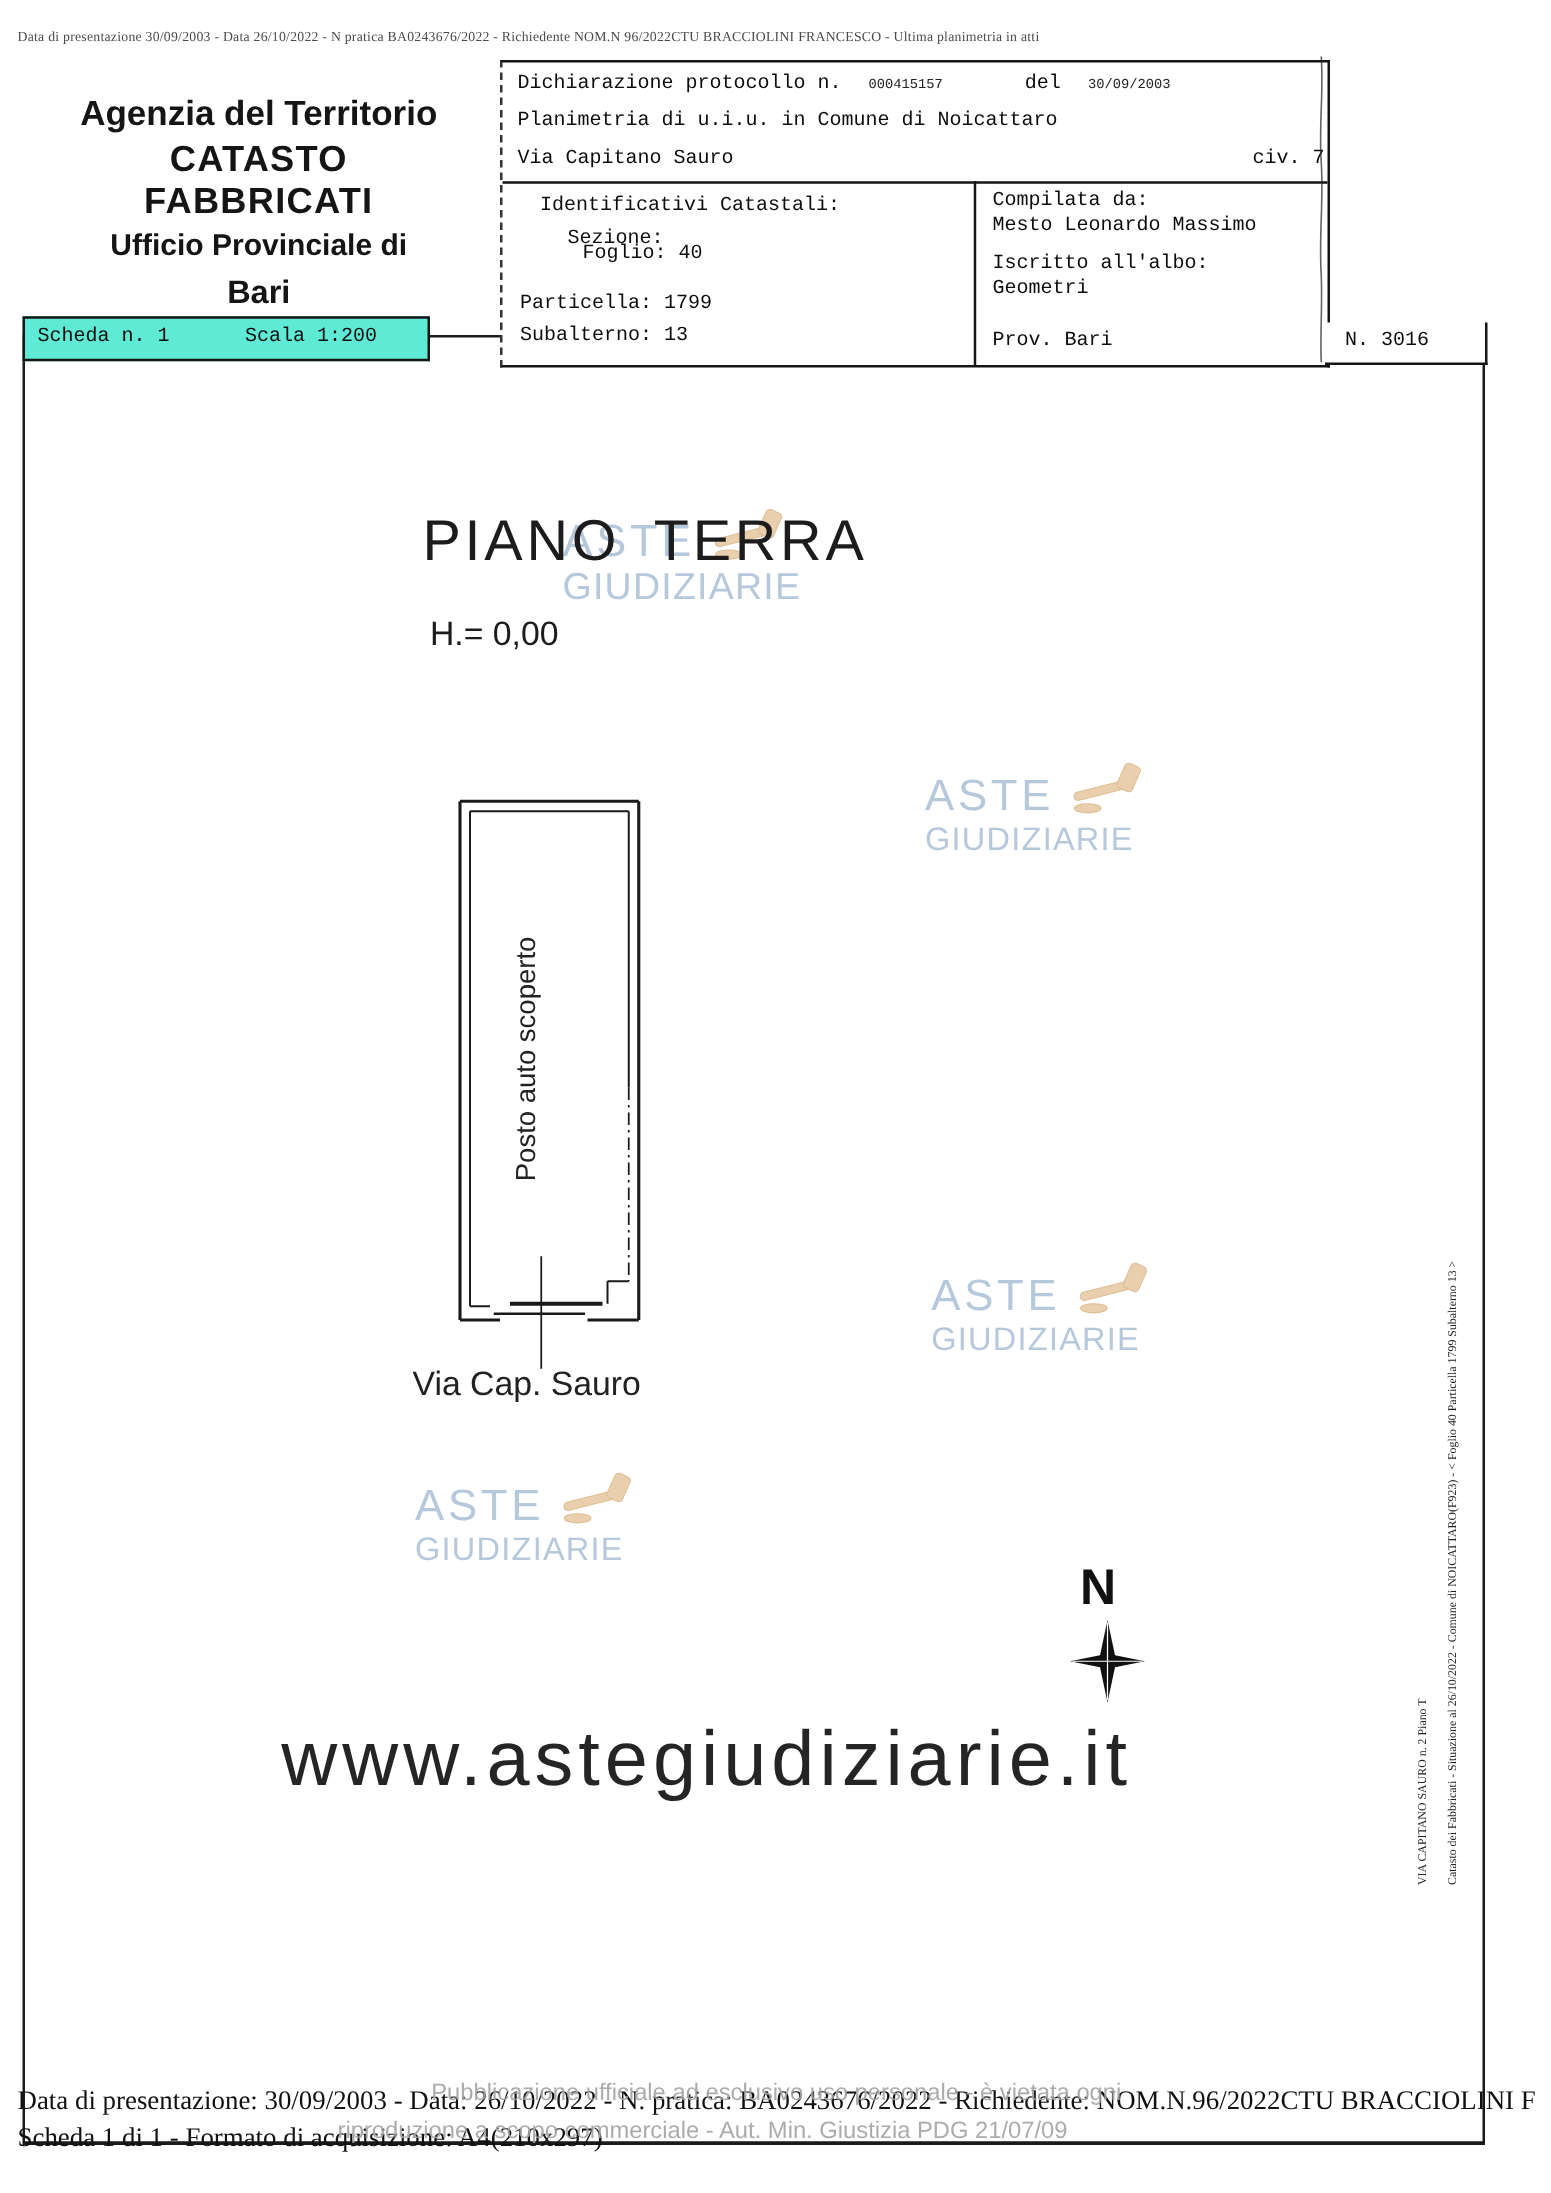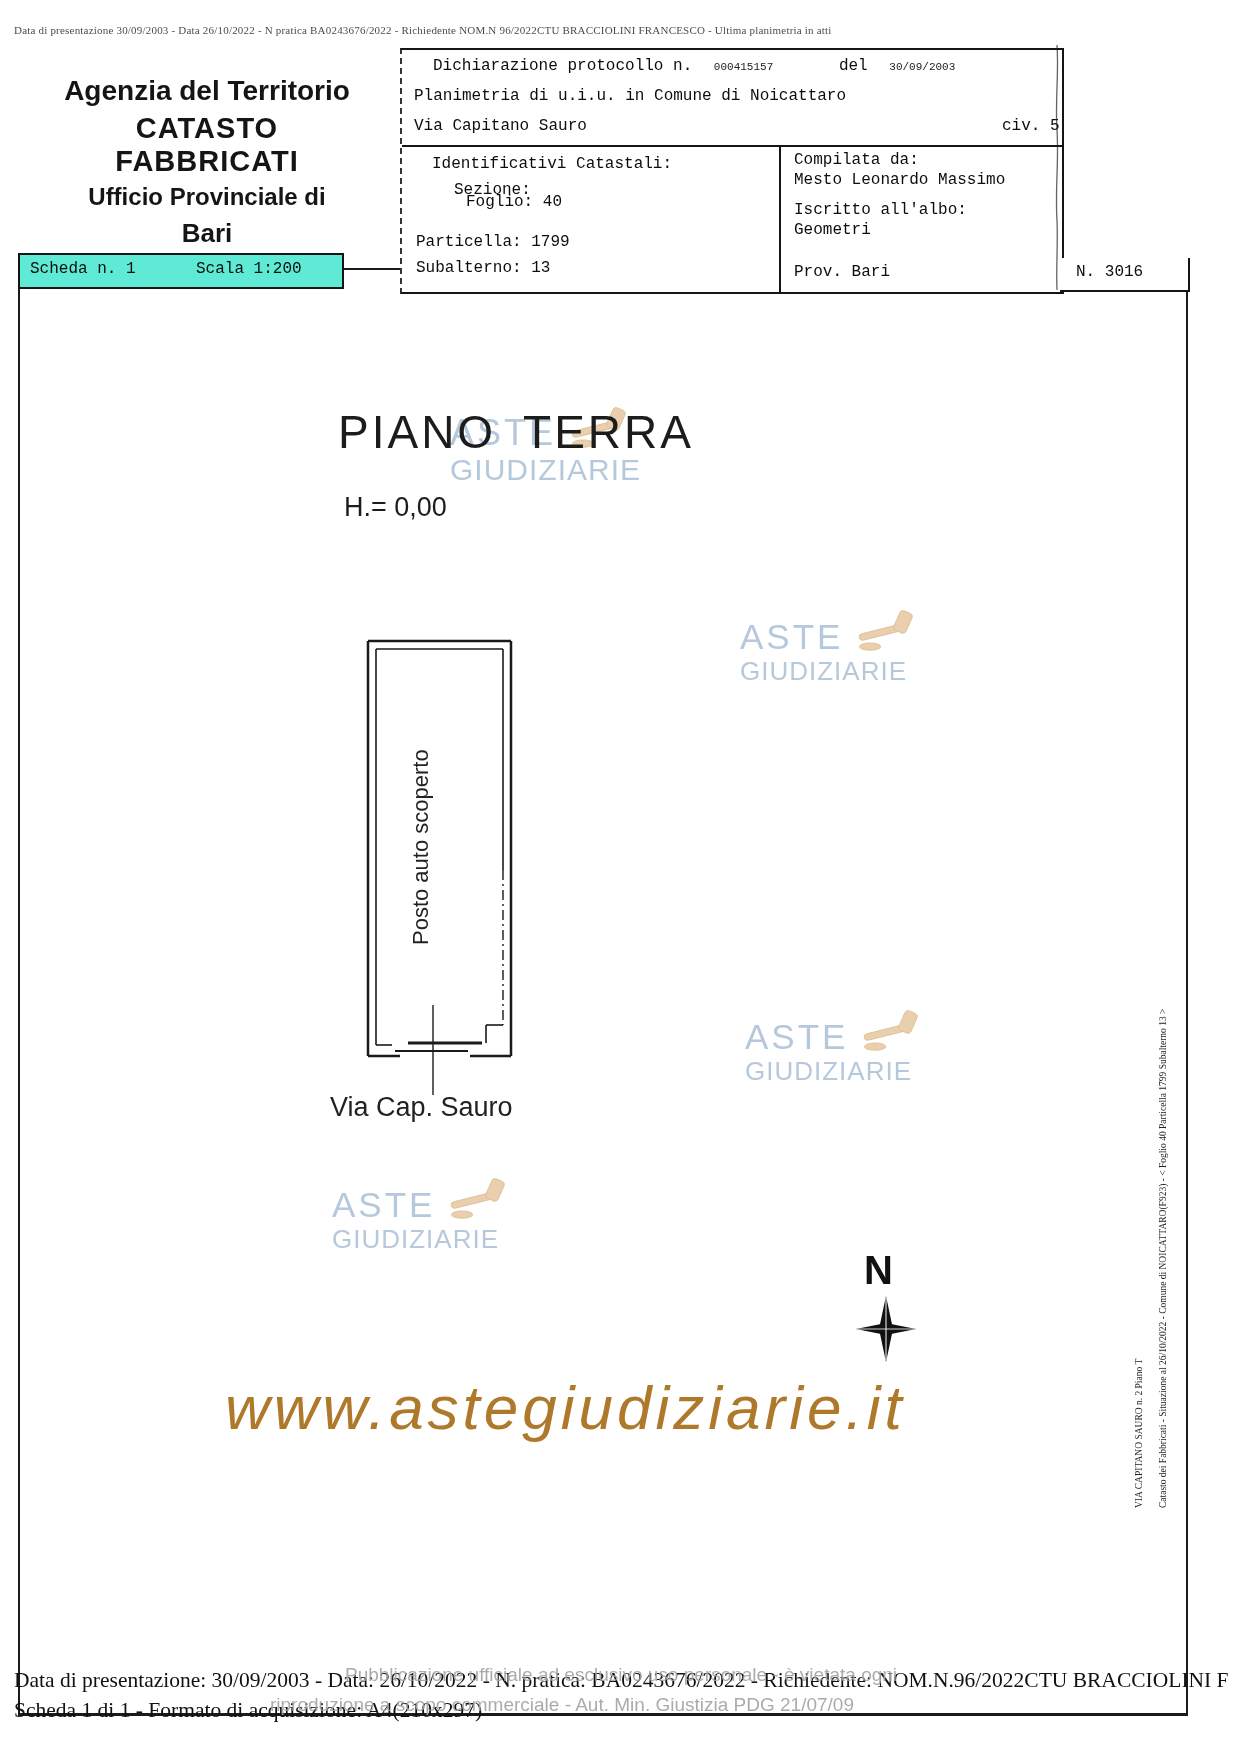--- a/index.html
+++ b/index.html
@@ -38,21 +38,21 @@
   .vialabel{font-size:27px;color:#222;}
   .roomlabel{font-size:22px;color:#222;transform:rotate(-90deg);transform-origin:0 0;white-space:nowrap;}
 
   .compassN{font-size:40px;font-weight:bold;color:#111;}
 
   
   .wm{color:#b6c8db;line-height:1.0;z-index:2;}
   .wm .row{display:flex;align-items:flex-end;gap:10px;}
   .wm .l1{letter-spacing:3px;}
   .wm .l2{letter-spacing:1px;margin-top:4px;}
-  .urlwm{font-size:62px;color:#a16207;opacity:.85;letter-spacing:4px;z-index:2;font-style:italic;}
+  .urlwm{font-size:62px;color:#000000;opacity:.85;letter-spacing:4px;z-index:2;}
 
   .sidetext{font-size:9.5px;color:#222;transform:rotate(-90deg);transform-origin:0 0;white-space:nowrap;
             font-family:"Liberation Serif",serif;}
 
   .footer-black{font-size:21.5px;color:#111;z-index:4;}
   .footer-gray{font-size:19px;color:#a3a3a3;opacity:.9;z-index:5;}
 </style>
 </head>
 <body>
 
@@ -75,29 +75,29 @@
           <rect x="6" y="26" width="52" height="8" rx="4" transform="rotate(-14 32 30)"></rect>
           <rect x="52" y="4" width="16" height="26" rx="4" transform="rotate(24 60 17)"></rect>
           <ellipse cx="20" cy="47" rx="13" ry="4.5"></ellipse>
         </g>
       </svg>
     </div>
     <div class="l2" style="font-size:38px;">GIUDIZIARIE</div>
   </div>
 
   <div class="abs hbox" style="left:400px;top:48px;">
-    <div class="abs mono nowrap" style="left:12px;top:6px;margin-left:19px;">
+    <div class="abs mono nowrap" style="left:12px;top:6px;">
       <span>Dichiarazione protocollo n.</span>
       <span class="small-num" style="margin-left:12px;">000415157</span>
       <span style="margin-left:56px;">del</span>
       <span class="small-num" style="margin-left:12px;">30/09/2003</span>
     </div>
     <div class="abs mono nowrap" style="left:12px;top:36px;">Planimetria di u.i.u. in Comune di Noicattaro</div>
     <div class="abs mono nowrap" style="left:12px;top:66px;">Via Capitano Sauro</div>
-    <div class="abs mono nowrap" style="left:600px;top:66px;">civ. 5</div>
+    <div class="abs mono nowrap" style="left:600px;top:66px;">civ. 7</div>
 
     <div class="hdiv"></div>
     <div class="vdiv"></div>
 
     <div class="abs mono nowrap" style="left:30px;top:104px;">Identificativi Catastali:</div>
     <div class="abs mono nowrap" style="left:52px;top:130px;">Sezione:</div>
     <div class="abs mono nowrap" style="left:64px;top:142px;">Foglio: 40</div>
     <div class="abs mono nowrap" style="left:14px;top:182px;">Particella: 1799</div>
     <div class="abs mono nowrap" style="left:14px;top:208px;">Subalterno: 13</div>
 

